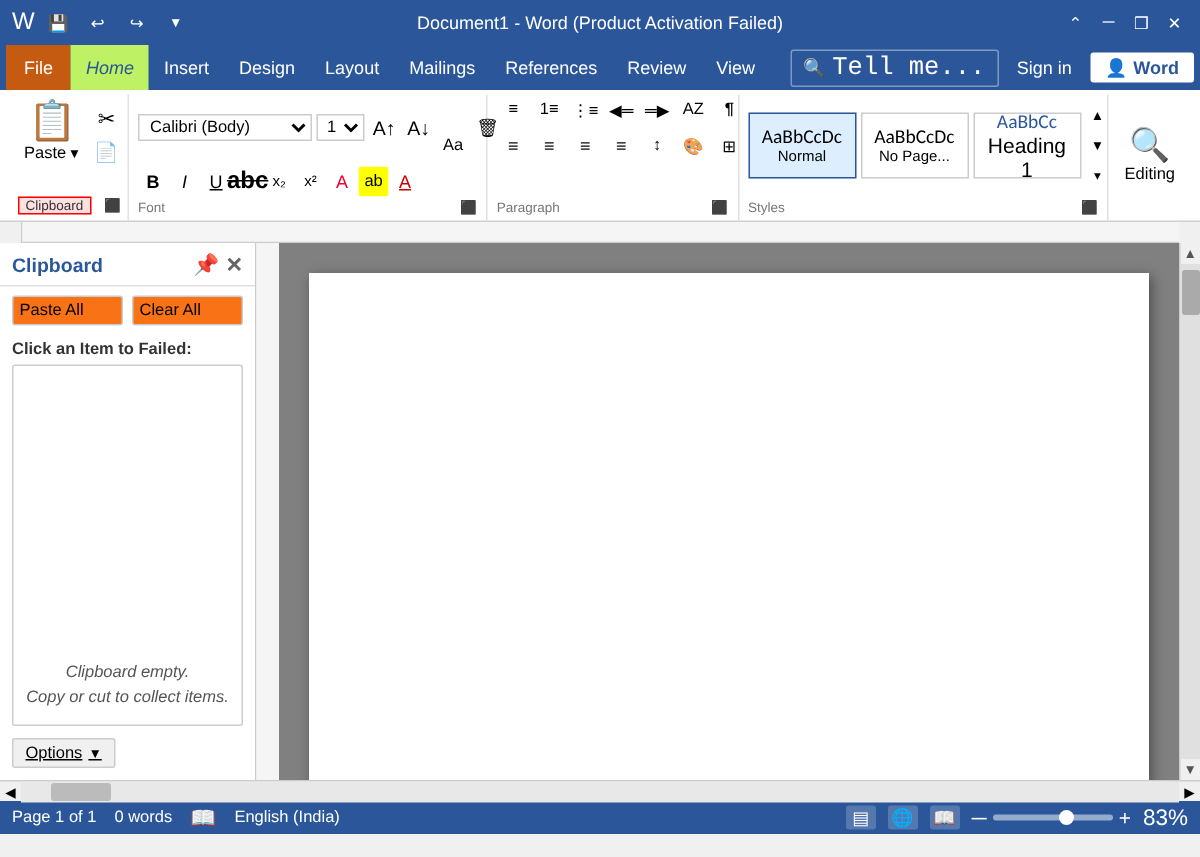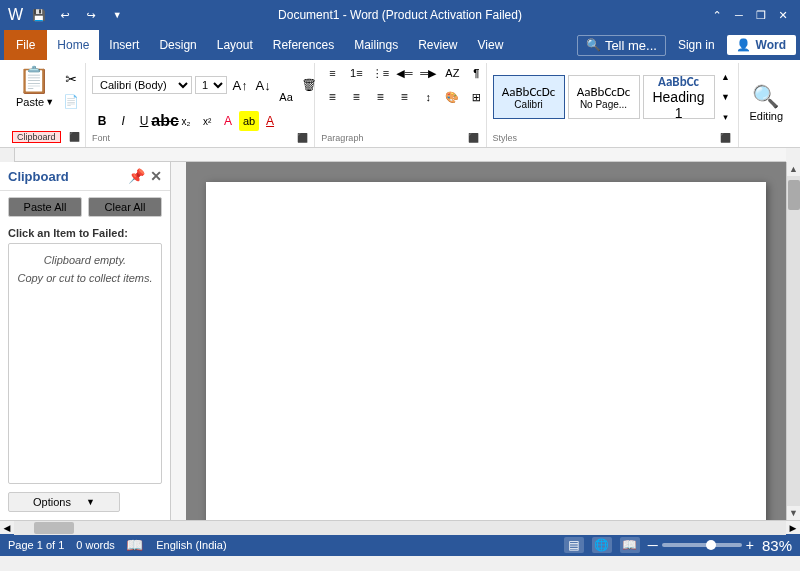--- a/index.html
+++ b/index.html
@@ -65,21 +65,21 @@
       min-width: 38px;
     }
 
     
     .font-row { display: flex; align-items: center; gap: 3px; margin-bottom: 2px; }
     .font-select {
       border: 1px solid #ccc;
       background: white;
       font-size: 11px;
       padding: 1px 3px;
-      width: 100px;
+      width: 116px;
       cursor: pointer;
     }
     .font-size-select {
       border: 1px solid #ccc;
       background: white;
       font-size: 11px;
       padding: 1px 2px;
       width: 32px;
       cursor: pointer;
     }
@@ -171,63 +171,64 @@
     .cp-header-controls { display: flex; gap: 4px; }
     .cp-header-btn { font-size: 14px; cursor: pointer; color: #666; }
     .cp-action-btns {
       display: flex;
       gap: 6px;
       padding: 6px 8px;
     }
     .cp-action-btn {
       flex: 1;
       border: 1px solid #ccc;
-      background: #737373;
+      background: #f97316;
       padding: 3px 4px;
       font-size: 11px;
       cursor: pointer;
-      text-align: center;
+      text-align: left;
       border-radius: 2px;
     }
     .cp-instruction {
       padding: 4px 8px;
       font-size: 11px;
       color: #333;
       font-weight: 600;
     }
     .cp-content {
       flex: 1;
       border: 1px solid #ccc;
       margin: 0 8px;
       border-radius: 2px;
       padding: 8px;
       display: flex;
-      align-items: flex-start;
+      align-items: flex-end;
       justify-content: center;
       text-align: center;
     }
     .cp-empty {
       font-size: 11px;
       color: #555;
       font-style: italic;
       line-height: 1.6;
     }
     .cp-options {
       padding: 8px;
     }
     .cp-options-btn {
       display: flex;
       align-items: center;
-      gap: 15px;
+      gap: 4px;
       border: 1px solid #ccc;
       background: #f0f0f0;
-      padding: 3px 24px;
-      font-size: 11px;
-      cursor: pointer;
-      border-radius: 2px;
+      padding: 3px 8px;
+      font-size: 11px;
+      cursor: pointer;
+      border-radius: 2px;
+      text-decoration: underline;
     }
 
     
     .doc-area {
       flex: 1;
       overflow: auto;
       background: #808080;
       display: flex;
       flex-direction: column;
       align-items: center;
@@ -368,32 +369,32 @@
   <div class="title-bar-controls">
     <span class="tb-btn">⌃</span>
     <span class="tb-btn">─</span>
     <span class="tb-btn">❒</span>
     <span class="tb-btn">✕</span>
   </div>
 </div>
 
 <div class="menu-bar">
   <div class="file-btn">File</div>
-  <div class="menu-item active" style="background:#ffffff;color:#2b579a;">Home</div>
+  <div class="menu-item active" style="background:#bef264;color:#2b579a;font-style:italic;">Home</div>
   <div class="menu-item">Insert</div>
   <div class="menu-item">Design</div>
   <div class="menu-item">Layout</div>
+  <div class="menu-item">Mailings</div>
   <div class="menu-item">References</div>
-  <div class="menu-item">Mailings</div>
   <div class="menu-item">Review</div>
   <div class="menu-item">View</div>
   <div class="menu-bar-right">
     <div class="tell-me">
       <span>🔍</span>
-      <span style="font-size:13px;">Tell me...</span>
+      <span style="font-size:17px;font-family:Liberation Mono, monospace;">Tell me...</span>
     </div>
     <div class="sign-in-btn">Sign in</div>
     <div class="share-btn">
       <span>👤</span>
       <span>Word</span>
     </div>
   </div>
 </div>
 
 <div class="ribbon-wrapper">
@@ -474,28 +475,28 @@
     <div class="rg-bottom">
       <span>Paragraph</span>
       <span class="expand-icon">⬛</span>
     </div>
   </div>
 
   <div class="rg" style="min-width:220px;">
     <div class="rg-top" style="align-items:center;">
       <div class="style-item active">
         <span style="font-size:13px;font-family:Calibri,sans-serif;">AaBbCcDc</span>
-        <span style="font-size:10px;">Calibri</span>
+        <span style="font-size:10px;">Normal</span>
       </div>
       <div class="style-item">
         <span style="font-size:13px;font-family:Calibri,sans-serif;">AaBbCcDc</span>
         <span style="font-size:10px;">No Page...</span>
       </div>
       <div class="style-item">
-        <span style="font-size:13px;color:#2b579a;font-family:Calibri,sans-serif;font-weight:700;">AaBbCc</span>
+        <span style="font-size:13px;color:#2b579a;font-family:Calibri,sans-serif;font-weight:400;">AaBbCc</span>
         <span style="font-size:14px;">Heading 1</span>
       </div>
       <div class="style-scroll">
         <div class="scroll-btn">▲</div>
         <div class="scroll-btn">▼</div>
         <div class="scroll-btn">▾</div>
       </div>
     </div>
     <div class="rg-bottom">
       <span>Styles</span>

